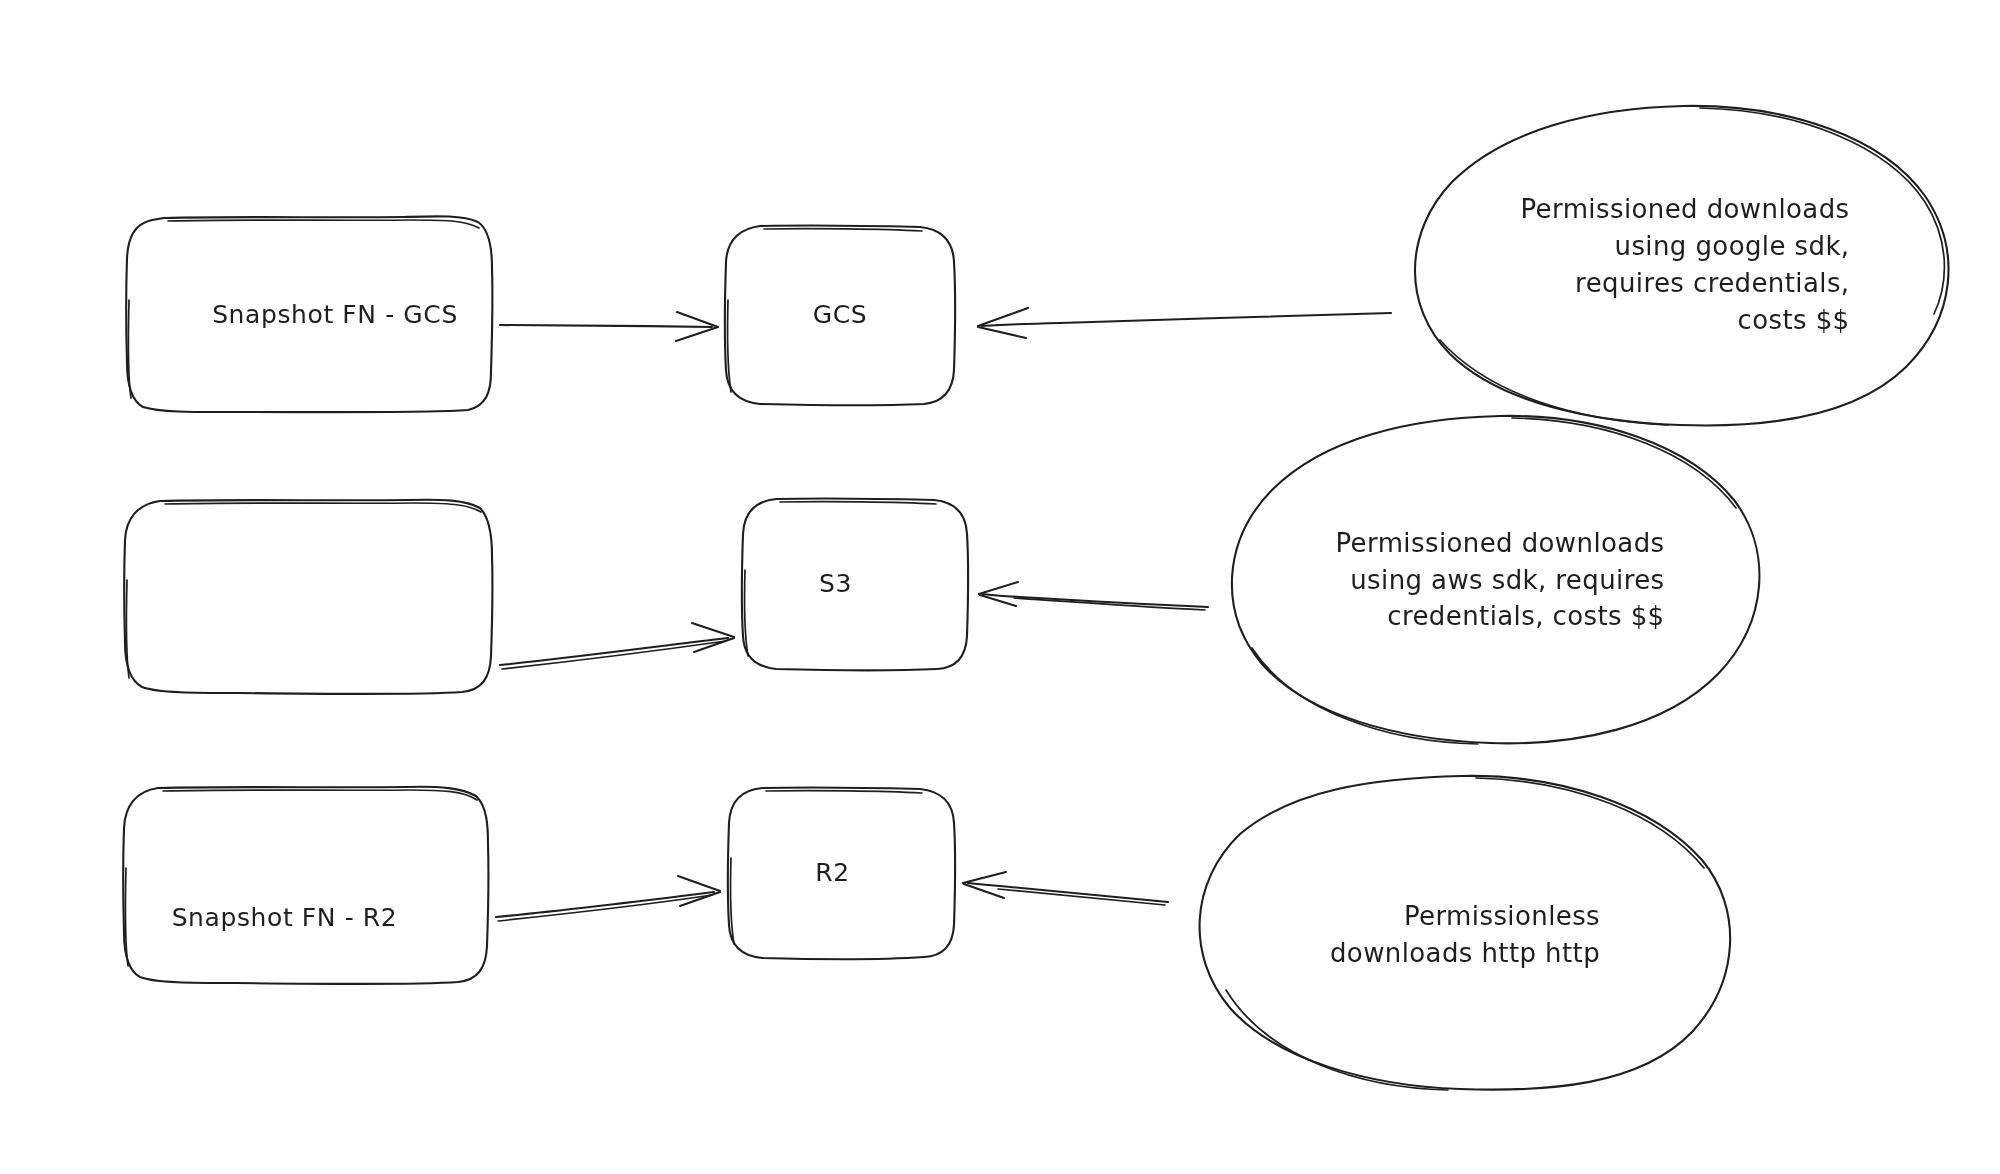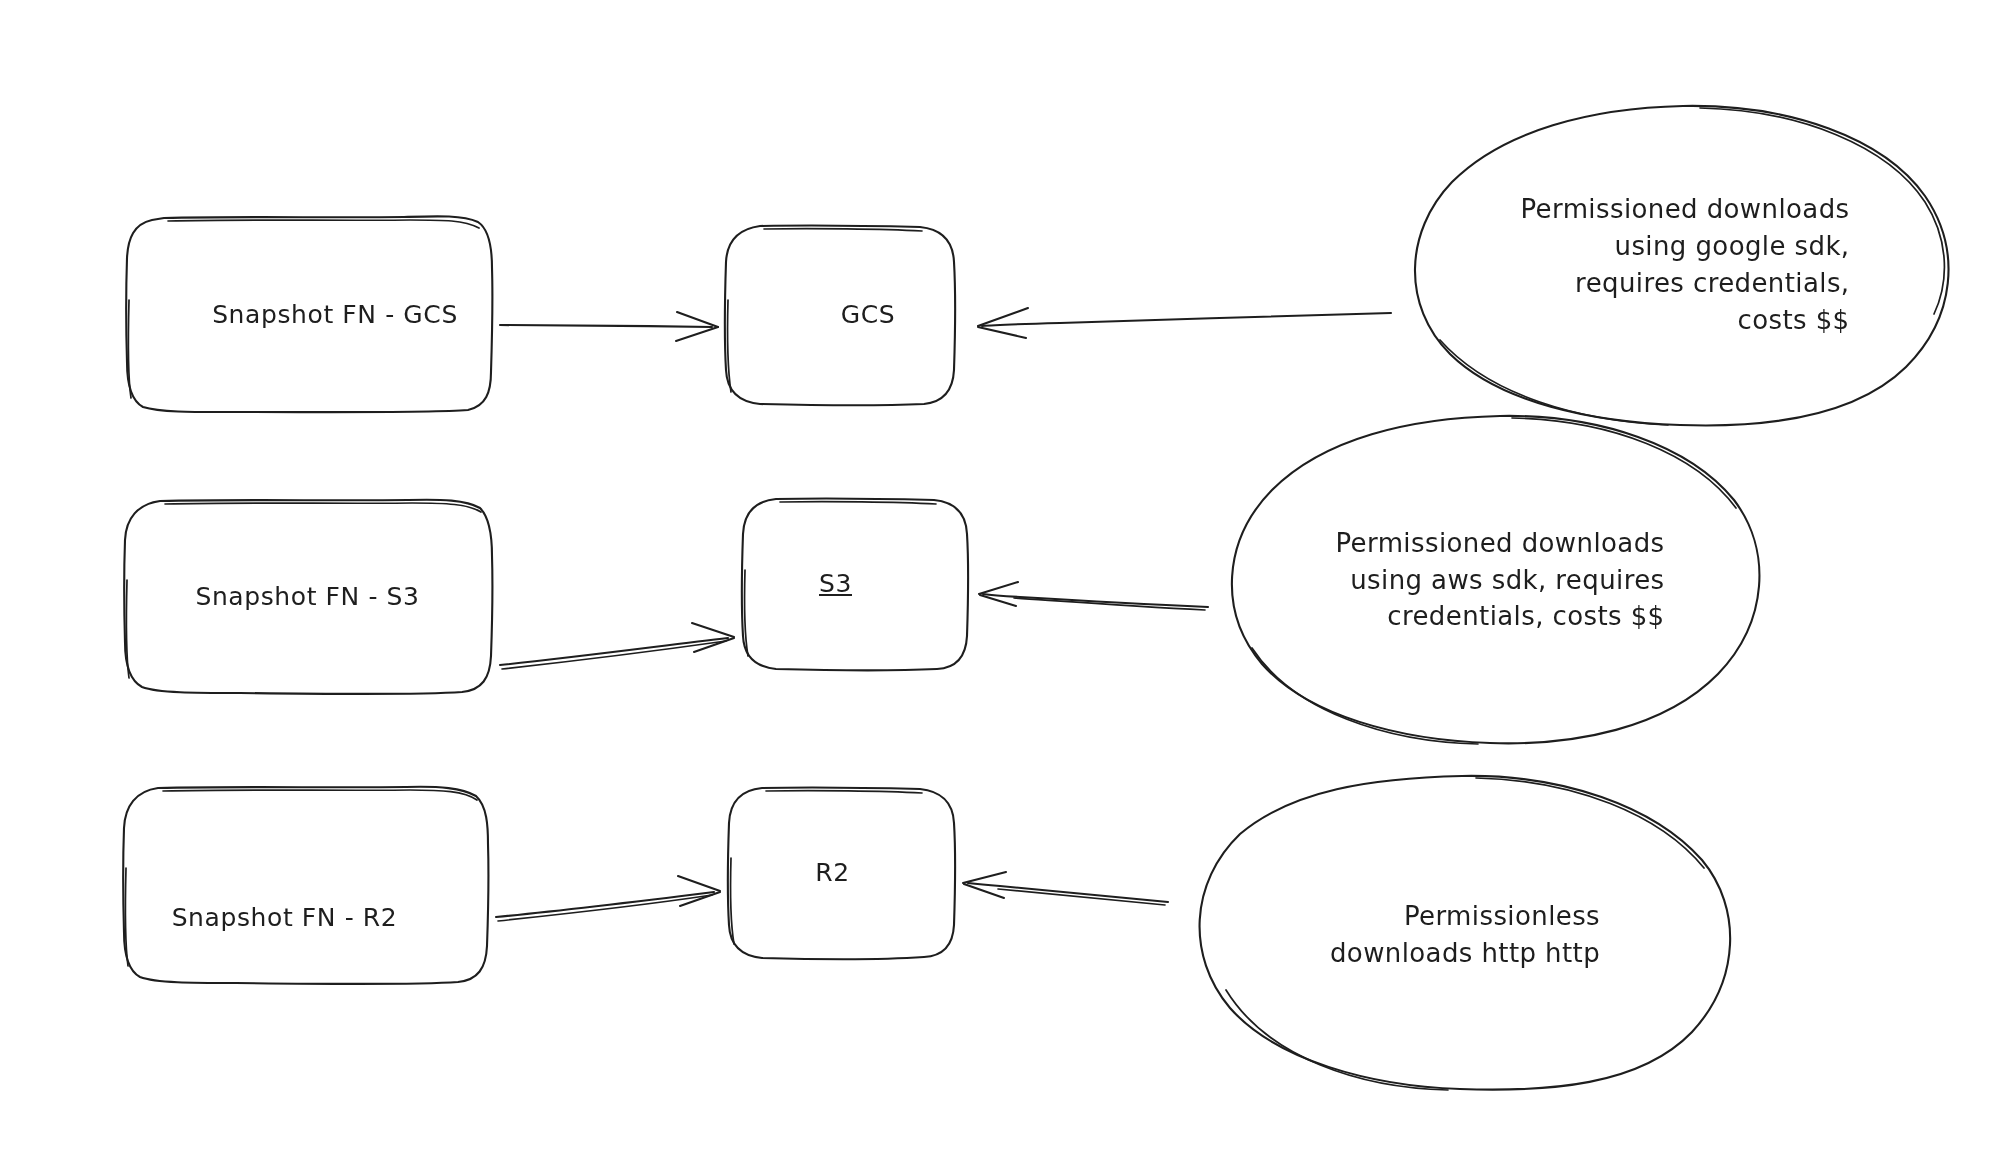--- a/index.html
+++ b/index.html
@@ -189,30 +189,29 @@
                C1640,1086 1548,1092 1460,1089 C1370,1086 1276,1060 1230,1008
                C1186,956 1190,882 1240,834 C1292,790 1372,778 1462,776 Z"></path>
       <path class="sketch-stroke-thin" d="M1476,778 C1574,780 1660,814 1704,868"></path>
       <path class="sketch-stroke-thin" d="M1226,990 C1268,1058 1360,1088 1448,1090"></path>
     </g>
 
   </svg>
 
   <div class="node-label" style="left:126px; top:217px; width:366px; height:195px;margin-left:26px;">Snapshot FN - GCS</div>
 
-  <div class="node-label" style="left:725px; top:225px; width:230px; height:180px;padding-left:28px;">GCS</div>
+  <div class="node-label" style="left:725px; top:225px; width:230px; height:180px;">GCS</div>
 
   <div class="ellipse-label" style="left:1460px; top:125px; width:450px; height:280px;">Permissioned downloads
 using google sdk,
 requires credentials,
 costs $$</div>
 
-  <div class="node-label" style="left:123px; top:500px; width:369px; height:193px;">Snapshot FN - S3</div>
-
-  <div class="node-label" style="left:742px; top:498px; width:187px; height:172px;text-decoration:underline;">S3</div>
+
+  <div class="node-label" style="left:742px; top:498px; width:187px; height:172px;">S3</div>
 
   <div class="ellipse-label" style="left:1280px; top:435px; width:440px; height:290px;">Permissioned downloads
 using aws sdk, requires
 credentials, costs $$</div>
 
   <div class="node-label" style="left:123px; top:819px; width:323px; height:197px;">Snapshot FN - R2</div>
 
   <div class="node-label" style="left:728px; top:787px; width:209px; height:171px;">R2</div>
 
   <div class="ellipse-label" style="left:1240px; top:800px; width:450px; height:270px;">Permissionless

